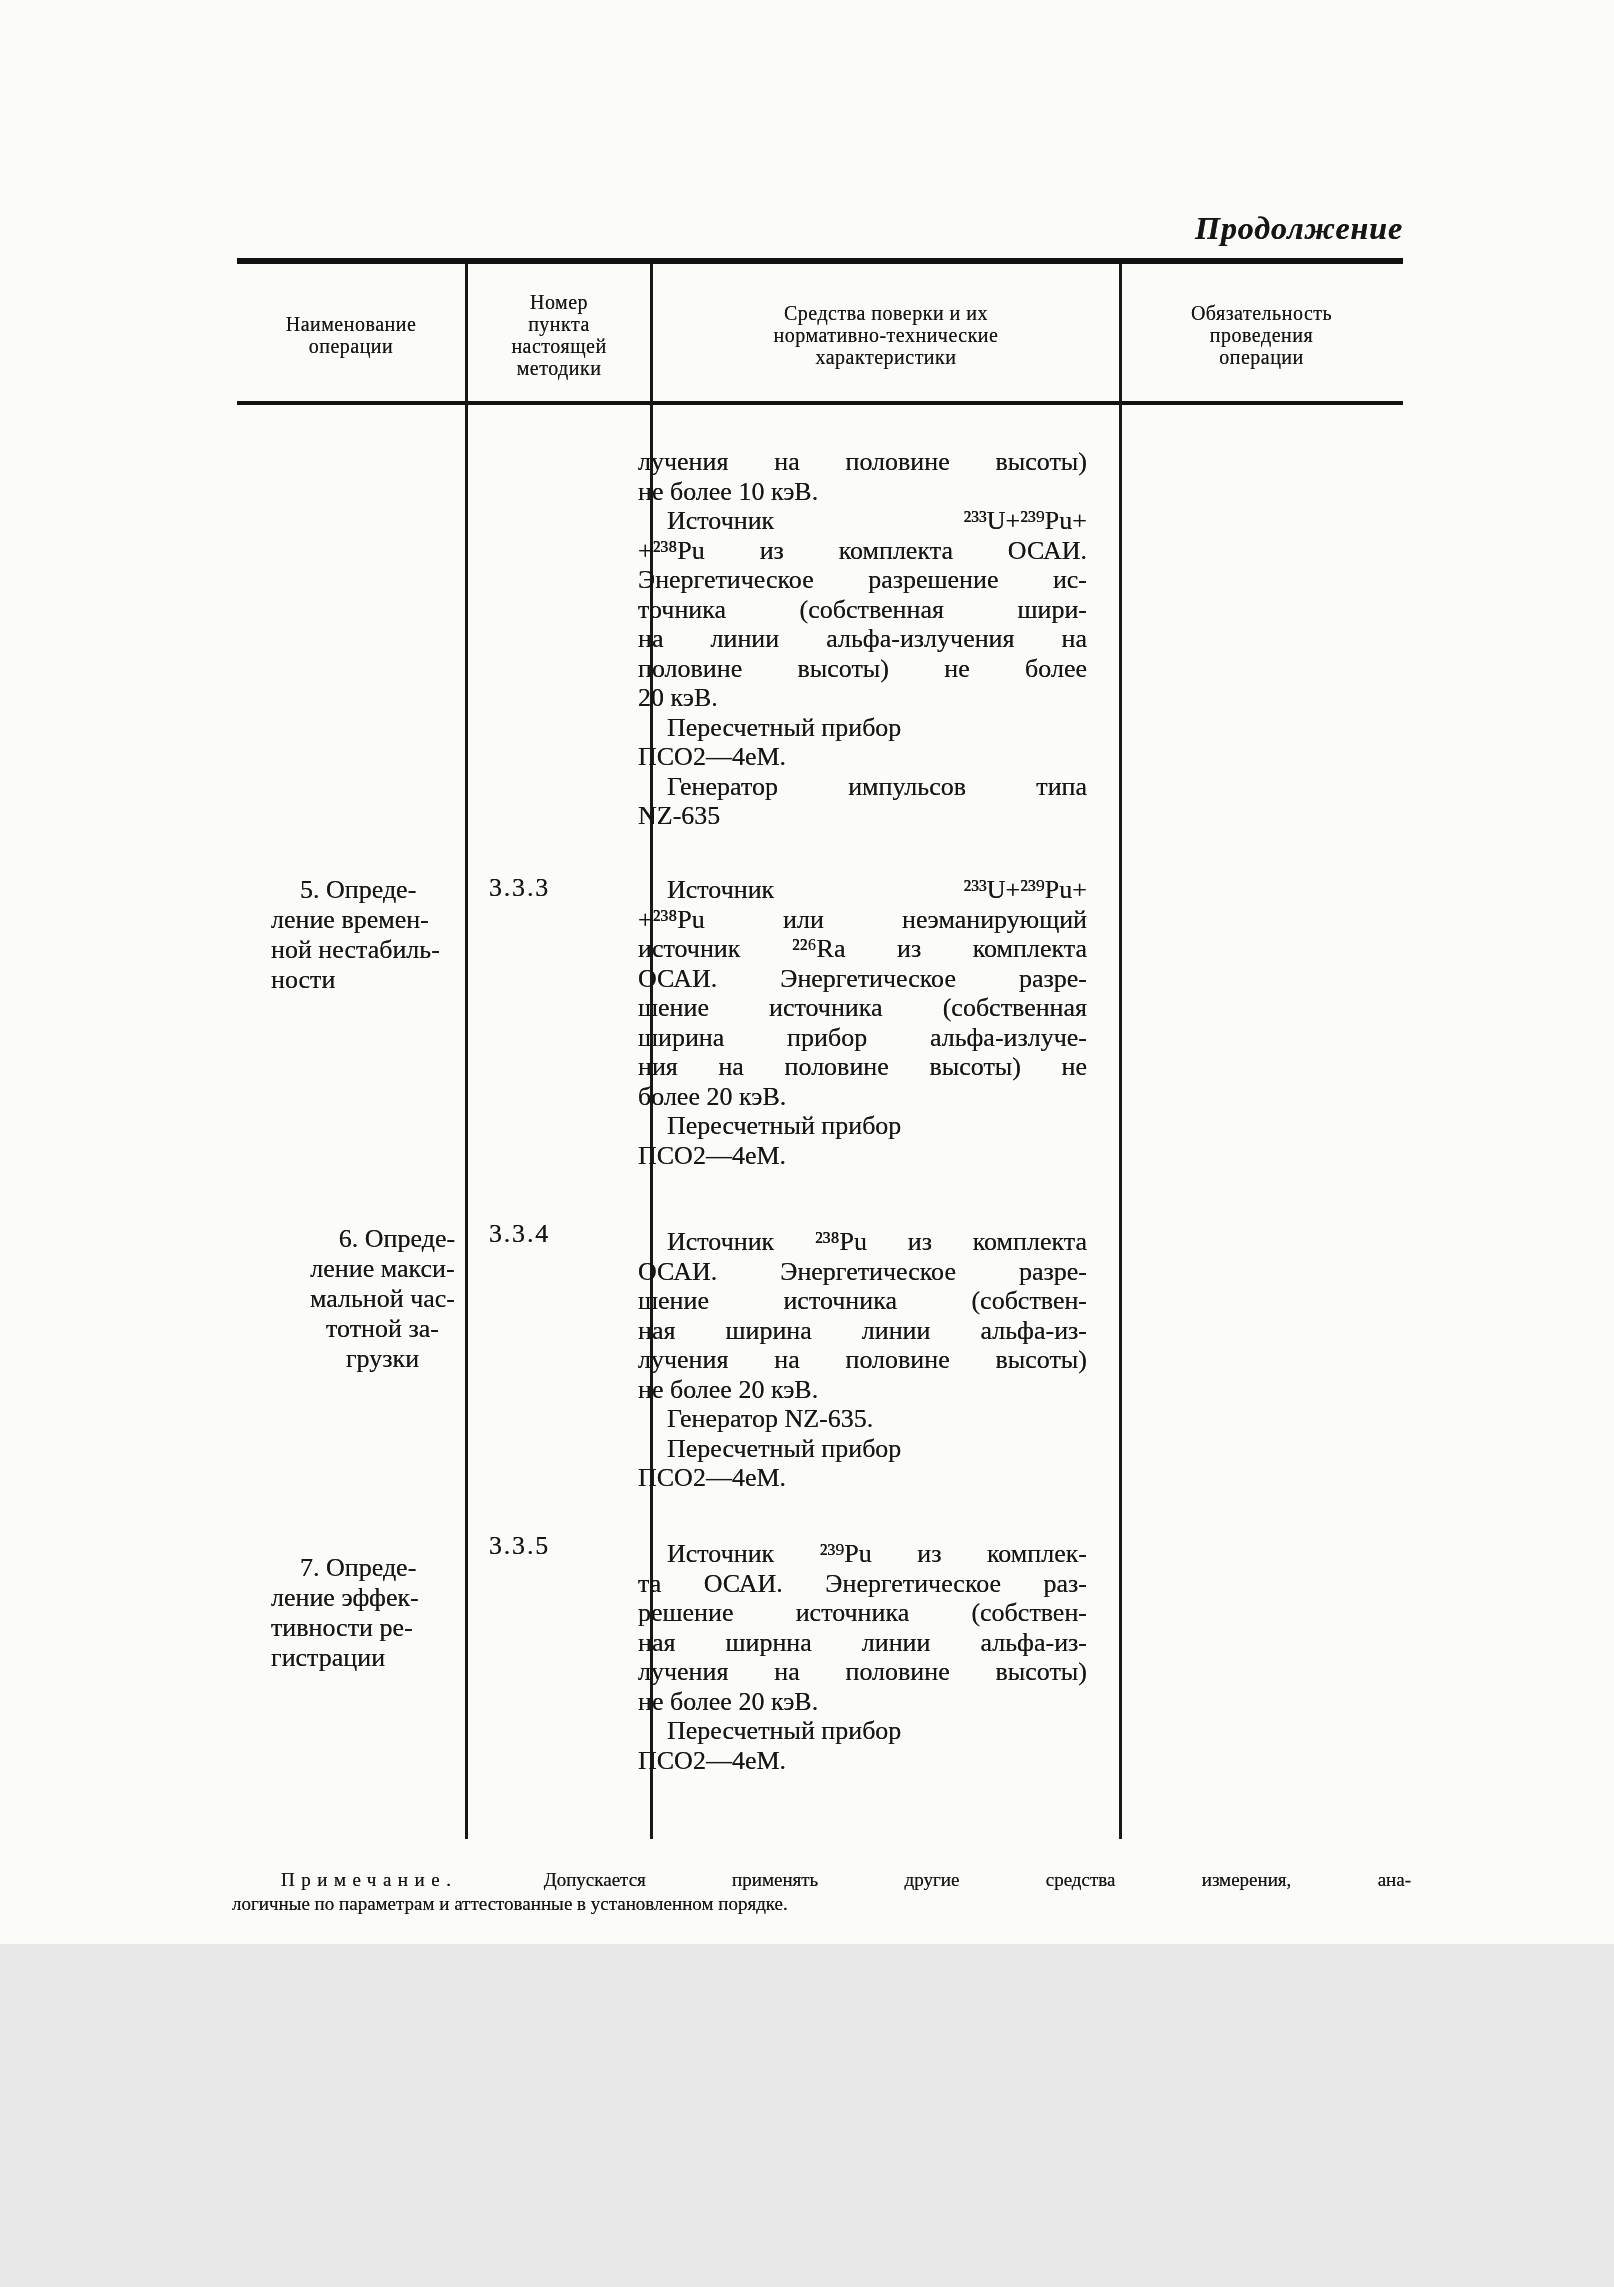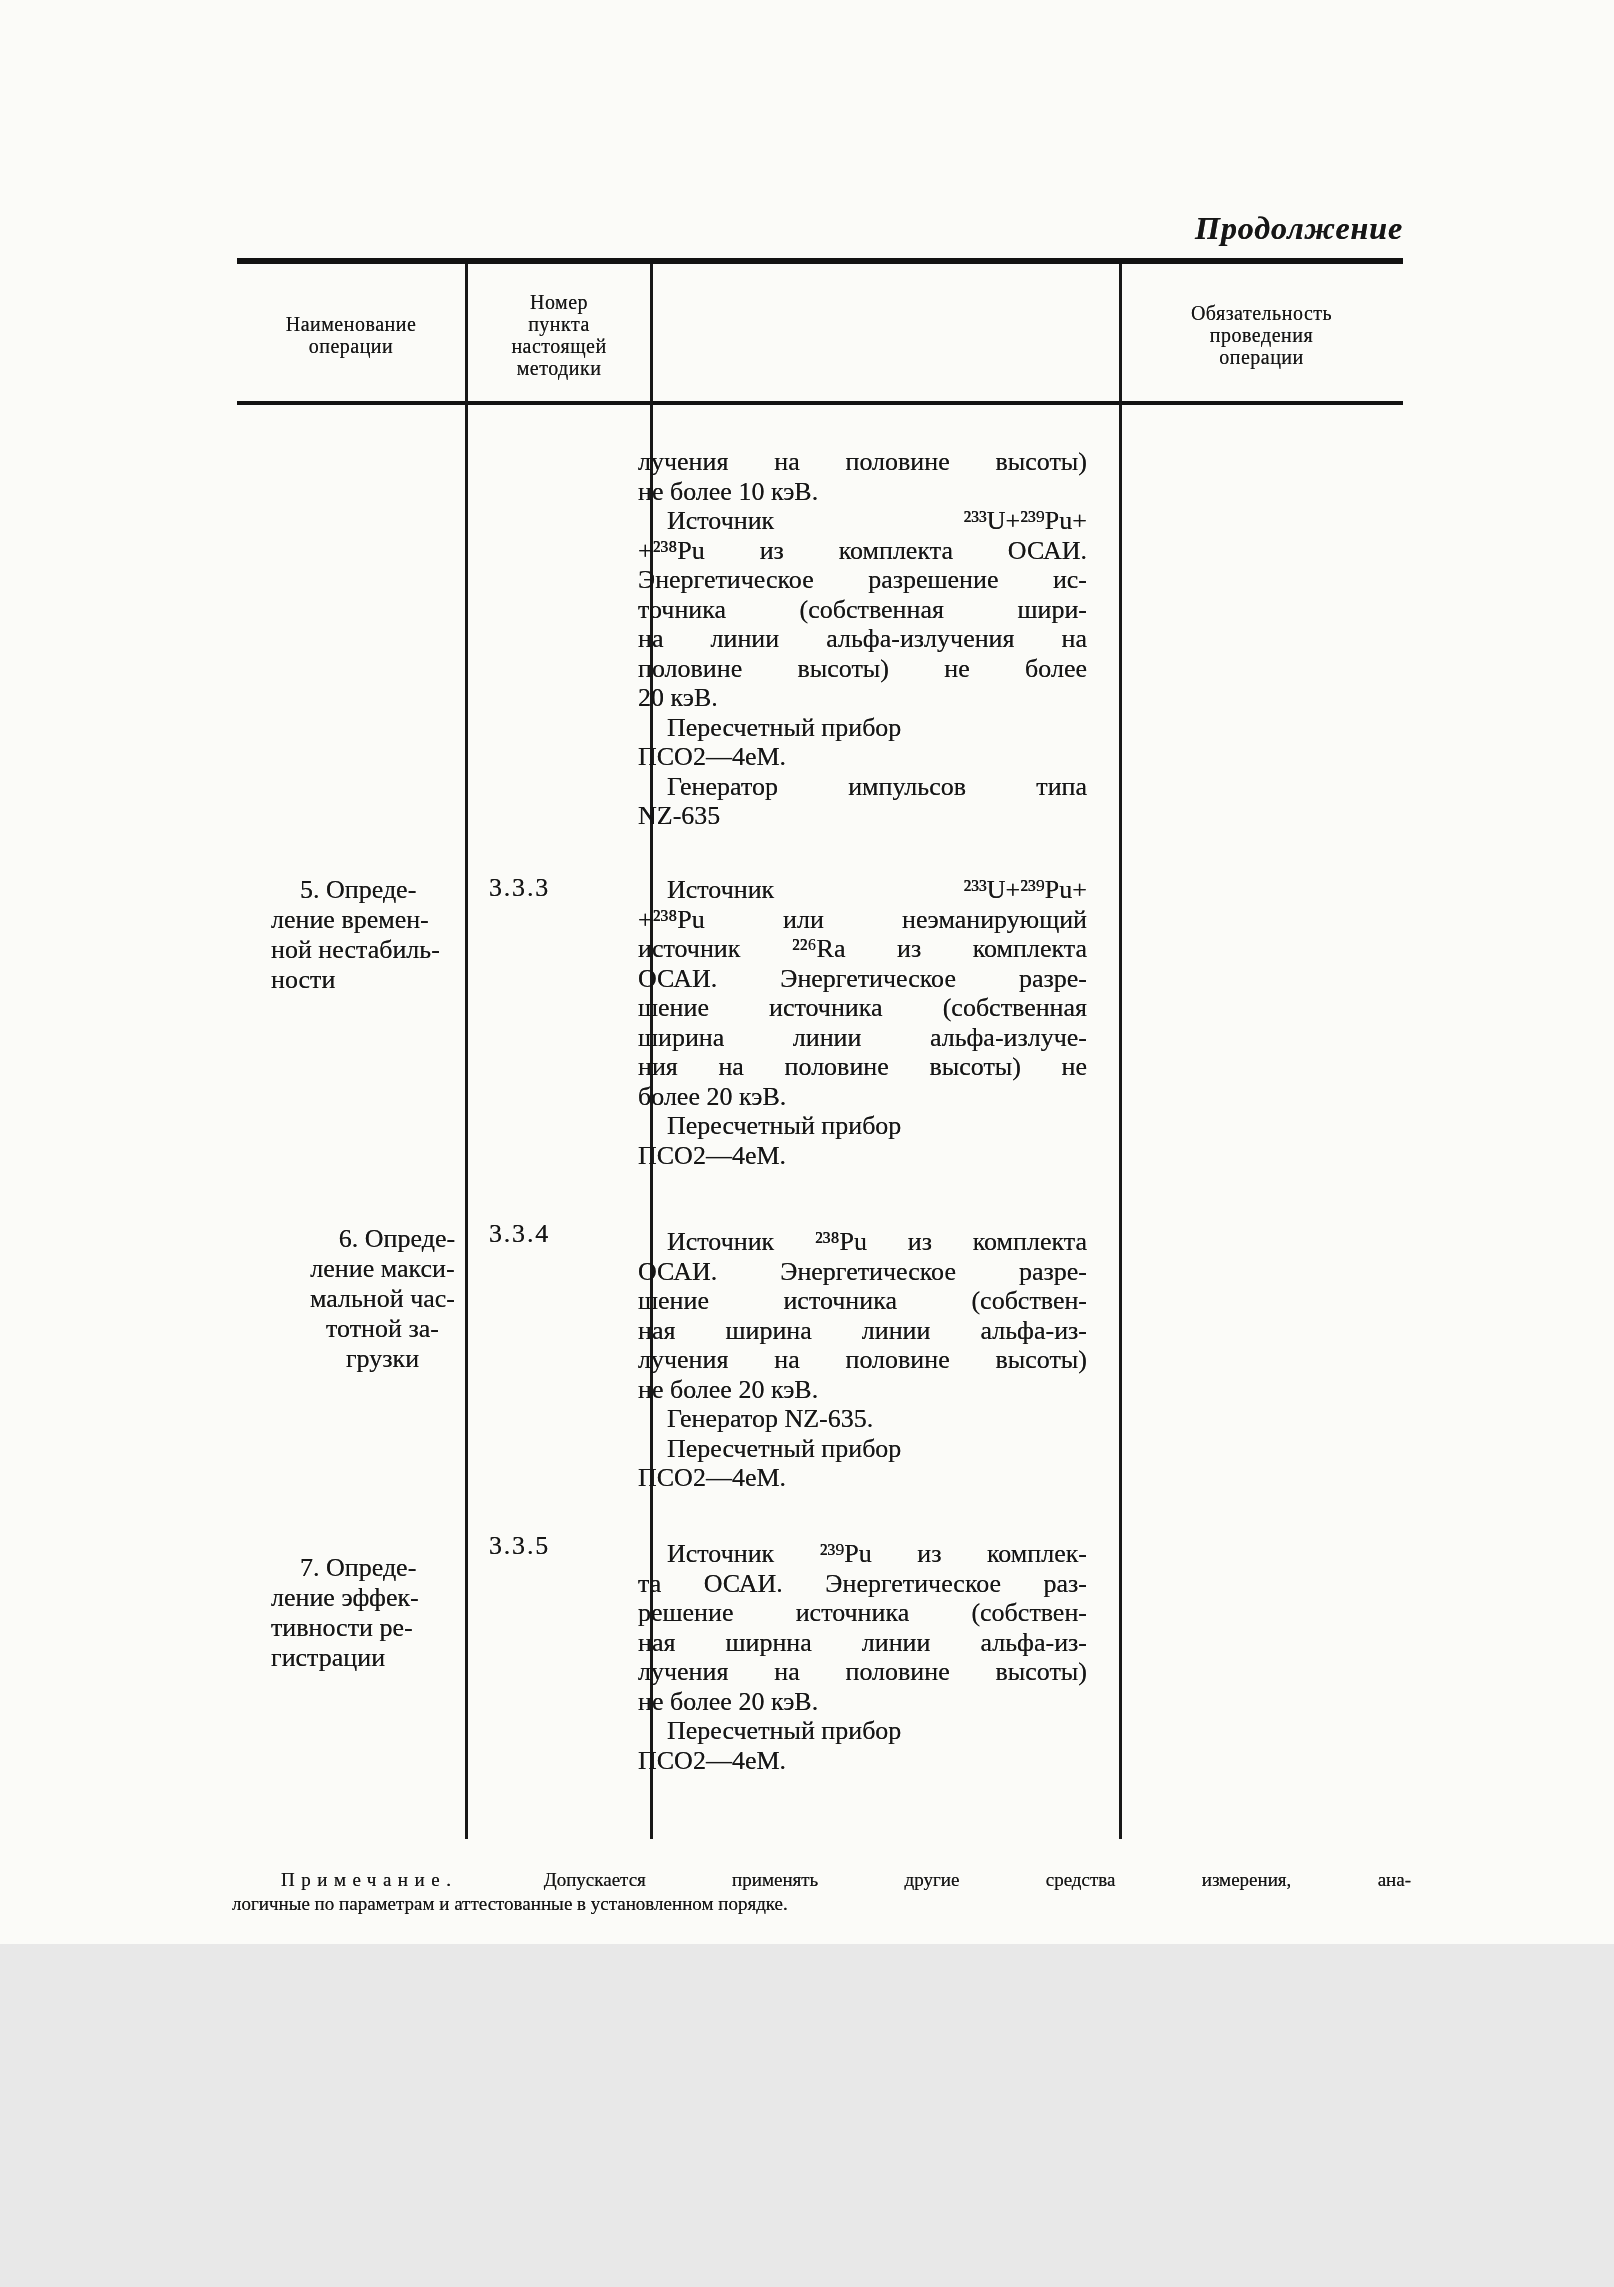--- a/index.html
+++ b/index.html
@@ -75,20 +75,25 @@
   <div class="hcell h1">
       <div class="line">Наименование</div>
       <div class="line">операции</div>
     </div>
   <div class="hcell h2">
       <div class="line">Номер</div>
       <div class="line">пункта</div>
       <div class="line">настоящей</div>
       <div class="line">методики</div>
     </div>
+  <div class="hcell h3">
+      <div class="line">Средства поверки и их</div>
+      <div class="line">нормативно-технические</div>
+      <div class="line">характеристики</div>
+    </div>
   <div class="hcell h4">
       <div class="line">Обязательность</div>
       <div class="line">проведения</div>
       <div class="line">операции</div>
     </div>
 
   <div class="cell means r0">
       <div class="line j">лучения на половине высоты)</div>
       <div class="line">не более 10 кэВ.</div>
       <div class="line j i">Источник ²³³U+²³⁹Pu+</div>
@@ -110,21 +115,21 @@
       <div class="line">ной нестабиль-</div>
       <div class="line">ности</div>
     </div>
   <div class="clause r1">3.3.3</div>
   <div class="cell means r1">
       <div class="line j i">Источник ²³³U+²³⁹Pu+</div>
       <div class="line j">+²³⁸Pu или неэманирующий</div>
       <div class="line j">источник ²²⁶Ra из комплекта</div>
       <div class="line j">ОСАИ. Энергетическое разре-</div>
       <div class="line j">шение источника (собственная</div>
-      <div class="line j">ширина линии альфа-излуче-</div>
+      <div class="line j">ширина прибор альфа-излуче-</div>
       <div class="line j">ния на половине высоты) не</div>
       <div class="line">более 20 кэВ.</div>
       <div class="line i">Пересчетный прибор</div>
       <div class="line">ПСО2—4еМ.</div>
     </div>
 
   <div class="cell name r2">
       <div class="line i">6. Опреде-</div>
       <div class="line">ление макси-</div>
       <div class="line">мальной час-</div>

